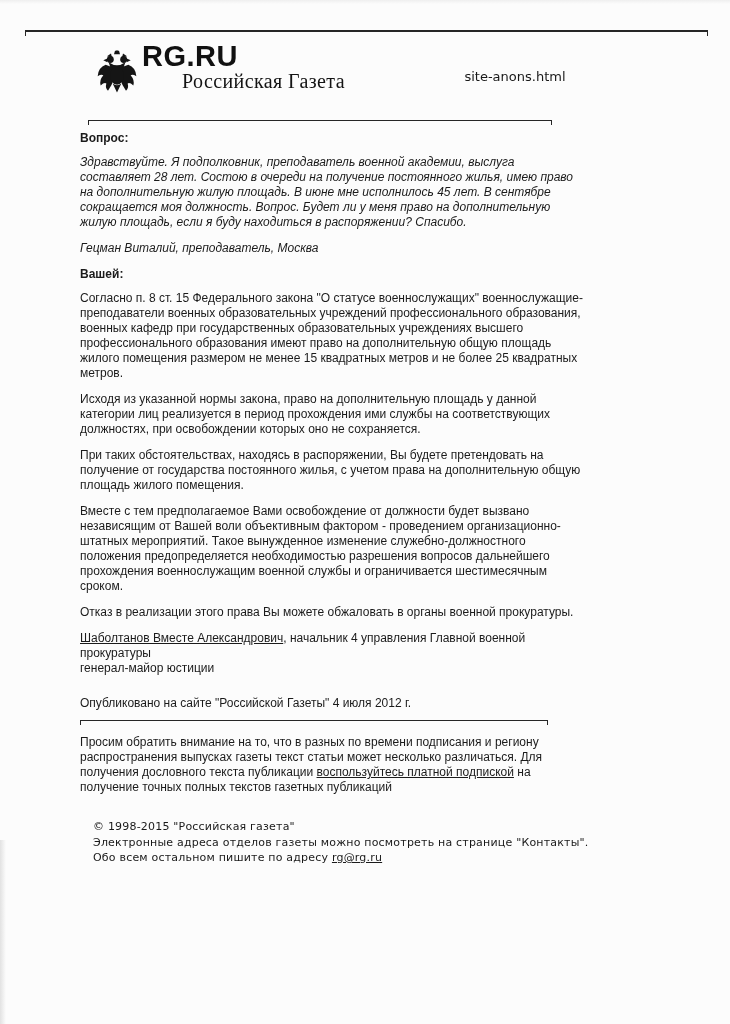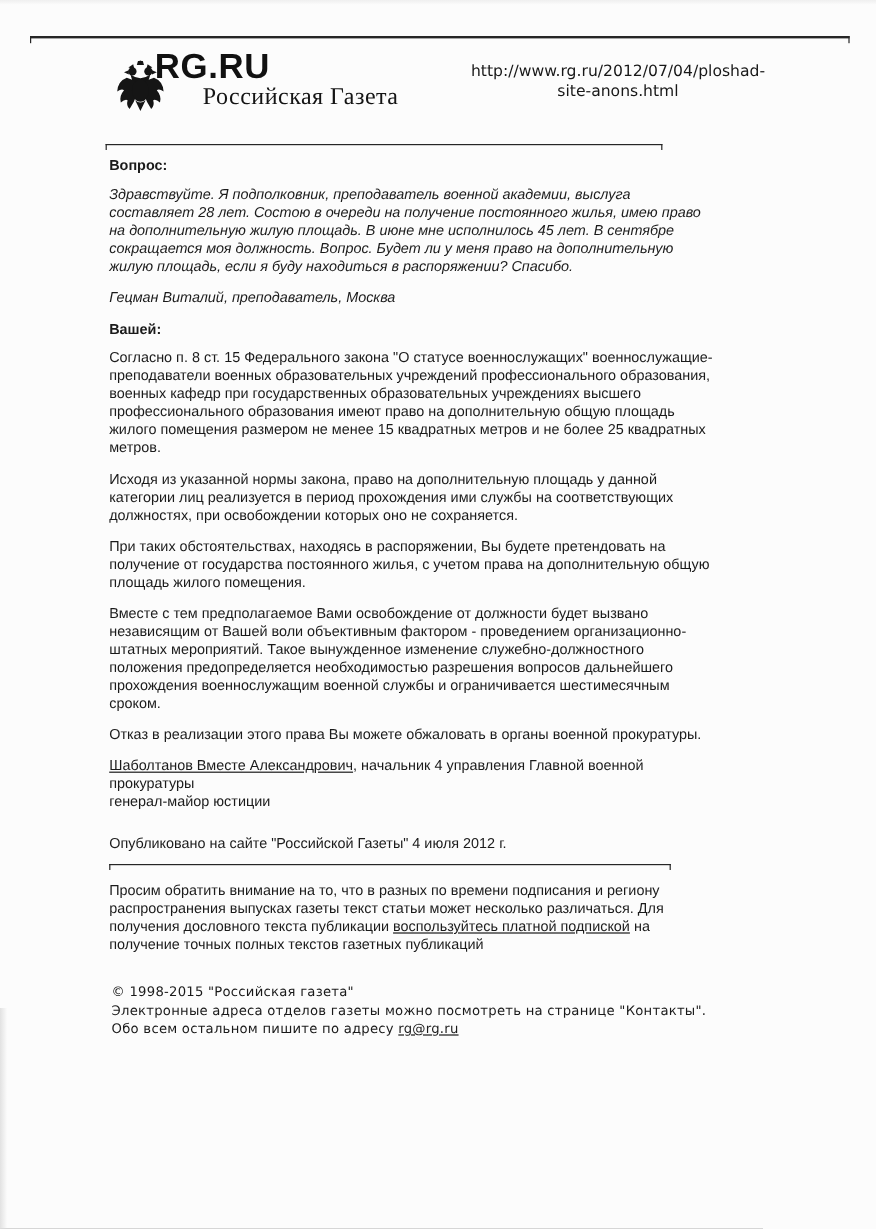--- a/index.html
+++ b/index.html
@@ -16,30 +16,30 @@
 
   
   .rule{height:4px;border-top:2px solid #262626;border-left:1px solid #262626;border-right:1px solid #262626;}
   .top-rule{position:absolute;top:30px;left:25px;width:681px;}
   .rule-1{position:absolute;top:120px;left:88px;width:462px;border-top-width:1.5px;}
   .rule-2{width:466px;margin:9px 0 0 0;border-top-width:1.5px;}
 
   
   .header{position:absolute;left:97px;top:42px;height:58px;width:560px;}
   .eagle{position:absolute;left:0;top:7px;width:40px;height:45px;display:block;}
-  .brand-block{position:absolute;left:32px;top:0;}
+  .brand-block{position:absolute;left:45px;top:0;}
   .brand{font-family:"Liberation Sans",sans-serif;font-weight:800;font-size:29px;
     line-height:28px;letter-spacing:.5px;color:#111;}
   .paper-name{font-family:"Liberation Serif",serif;font-size:20px;line-height:20px;
     letter-spacing:.4px;color:#141414;margin-top:1px;margin-left:40px;}
   .url{position:absolute;left:293px;top:9px;width:250px;text-align:center;
     font-family:"DejaVu Sans",sans-serif;font-size:13px;line-height:17px;color:#181818;}
 
   
-  .content{position:absolute;left:91px;top:131px;width:505px;
+  .content{position:absolute;left:80px;top:131px;width:505px;
     font-size:12px;line-height:15px;color:#1b1b1b;}
   .content p{margin:0 0 11px 0;}
   .label{font-weight:bold;margin:0 0 9px 0 !important;}
   .q-text,.q-author{font-style:italic;}
   .sig-name{text-decoration:underline;}
   .published{margin:20px 0 0 0 !important;}
   .notice{margin:10px 0 0 0 !important;width:500px;}
   a.u{color:#1b1b1b;text-decoration:underline;cursor:pointer;text-align:right;}
 
   
@@ -74,21 +74,21 @@
           <ellipse cx="30" cy="38" rx="10.5" ry="14"></ellipse>
           <path d="M23.5 50 L30 63.5 36.5 50 Q30 55.5 23.5 50 Z"></path>
         </g>
       </svg>
     </span>
     <div class="brand-block">
       <div class="brand">RG.RU</div>
       <div class="paper-name">Российская Газета</div>
     </div>
     <div class="url">
-      <span>http://www.rg.ru/2012/07/04/ploshad-</span><br>
+      <br>
       <span>site-anons.html</span>
     </div>
   </div>
 
   <div class="rule rule-1"></div>
 
   <div class="content">
     <p class="label">Вопрос:</p>
     <p class="q-text">Здравствуйте. Я подполковник, преподаватель военной академии, выслуга составляет 28 лет. Состою в очереди на получение постоянного жилья, имею право на дополнительную жилую площадь. В июне мне исполнилось 45 лет. В сентябре сокращается моя должность. Вопрос. Будет ли у меня право на дополнительную жилую площадь, если я буду находиться в распоряжении? Спасибо.</p>
     <p class="q-author">Гецман Виталий, преподаватель, Москва</p>

